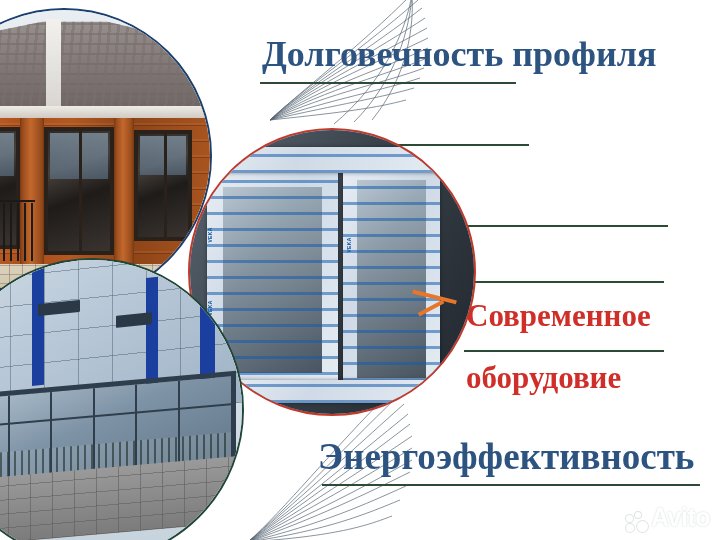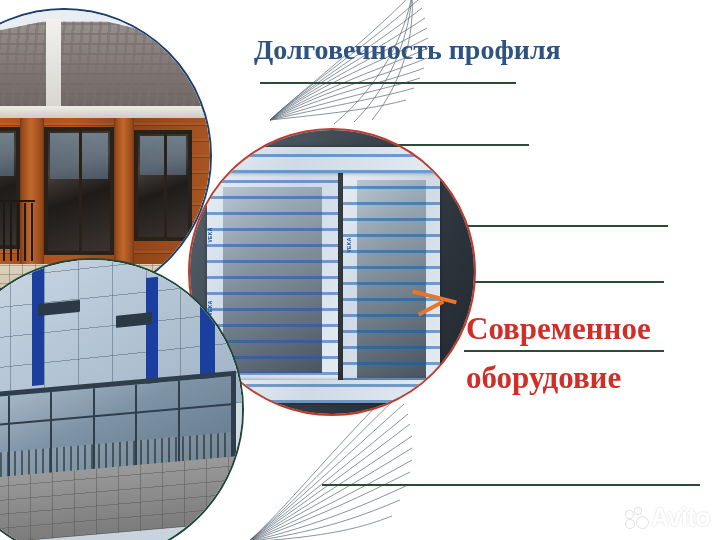--- a/index.html
+++ b/index.html
@@ -117,43 +117,43 @@
       repeating-linear-gradient(0deg, rgba(90,90,90,.5) 0 1px, rgba(0,0,0,0) 1px 14px),
       linear-gradient(#9a9a9a,#7b7b7b);
     transform:skewY(-5deg);transform-origin:left top;}
 
   
   .line{position:absolute;white-space:nowrap;font-weight:bold;line-height:1;}
   .blue{color:#2d5480;}
   .red{color:#cf2f28;}
   .rule{position:absolute;height:2px;background:#2b4b36;}
 
-  #t-dolgovechnost{left:254px;top:36px;font-size:28px;}
+  #t-dolgovechnost{left:262px;top:36px;font-size:36px;}
   #r-dolgovechnost{left:260px;top:82px;width:256px;}
 
   #t-zashchita{left:400px;top:102px;font-size:35px;}
   #r-zashchita{left:398px;top:144px;width:131px;}
 
   #t-prochnost{left:468px;top:186px;font-size:33px;}
   #r-prochnost{left:466px;top:225px;width:202px;}
 
   #t-nadezhnost{left:466px;top:242px;font-size:33px;}
   #r-nadezhnost{left:464px;top:281px;width:200px;}
 
-  #t-sovremennoe{left:466px;top:313px;font-size:31px;}
+  #t-sovremennoe{left:466px;top:300px;font-size:31px;}
   #r-sovremennoe{left:464px;top:350px;width:200px;}
 
   #t-oborudovie{left:466px;top:362px;font-size:31px;}
 
   #t-energo{left:318px;top:438px;font-size:37px;}
   #r-energo{left:322px;top:484px;width:378px;}
 
   
   #avito{
-    position:absolute;right:10px;bottom:8px;display:flex;align-items:center;gap:3px;
+    position:absolute;right:10px;bottom:8px;display:flex;align-items:flex-end;gap:3px;
     opacity:.45;
   }
   #avito .av-dots{position:relative;width:22px;height:20px;}
   #avito .av-dots i{position:absolute;border-radius:50%;background:#fff;
     box-shadow:0 0 0 1px rgba(120,130,140,.5);display:block;}
   #avito .d1{left:0;top:3px;width:7px;height:7px;}
   #avito .d2{left:9px;top:0;width:6px;height:6px;}
   #avito .d3{left:0;top:12px;width:8px;height:8px;}
   #avito .d4{left:11px;top:9px;width:11px;height:11px;}
   #avito .av-text{color:#fff;font-family:"Liberation Sans",sans-serif;font-weight:bold;
@@ -298,20 +298,21 @@
 
   <div id="r-prochnost" class="rule"></div>
 
   <div id="r-nadezhnost" class="rule"></div>
 
   <div id="t-sovremennoe" class="line red">Современное</div>
   <div id="r-sovremennoe" class="rule"></div>
 
   <div id="t-oborudovie" class="line red">оборудовие</div>
 
+  <div id="t-energo" class="line blue">Энергоэффективность</div>
   <div id="r-energo" class="rule"></div>
 
   <div id="avito">
     <span class="av-dots">
       <i class="d1"></i>
         <i class="d2"></i>
         <i class="d3"></i>
         <i class="d4"></i>
     </span>
     <span class="av-text">Avito</span>

